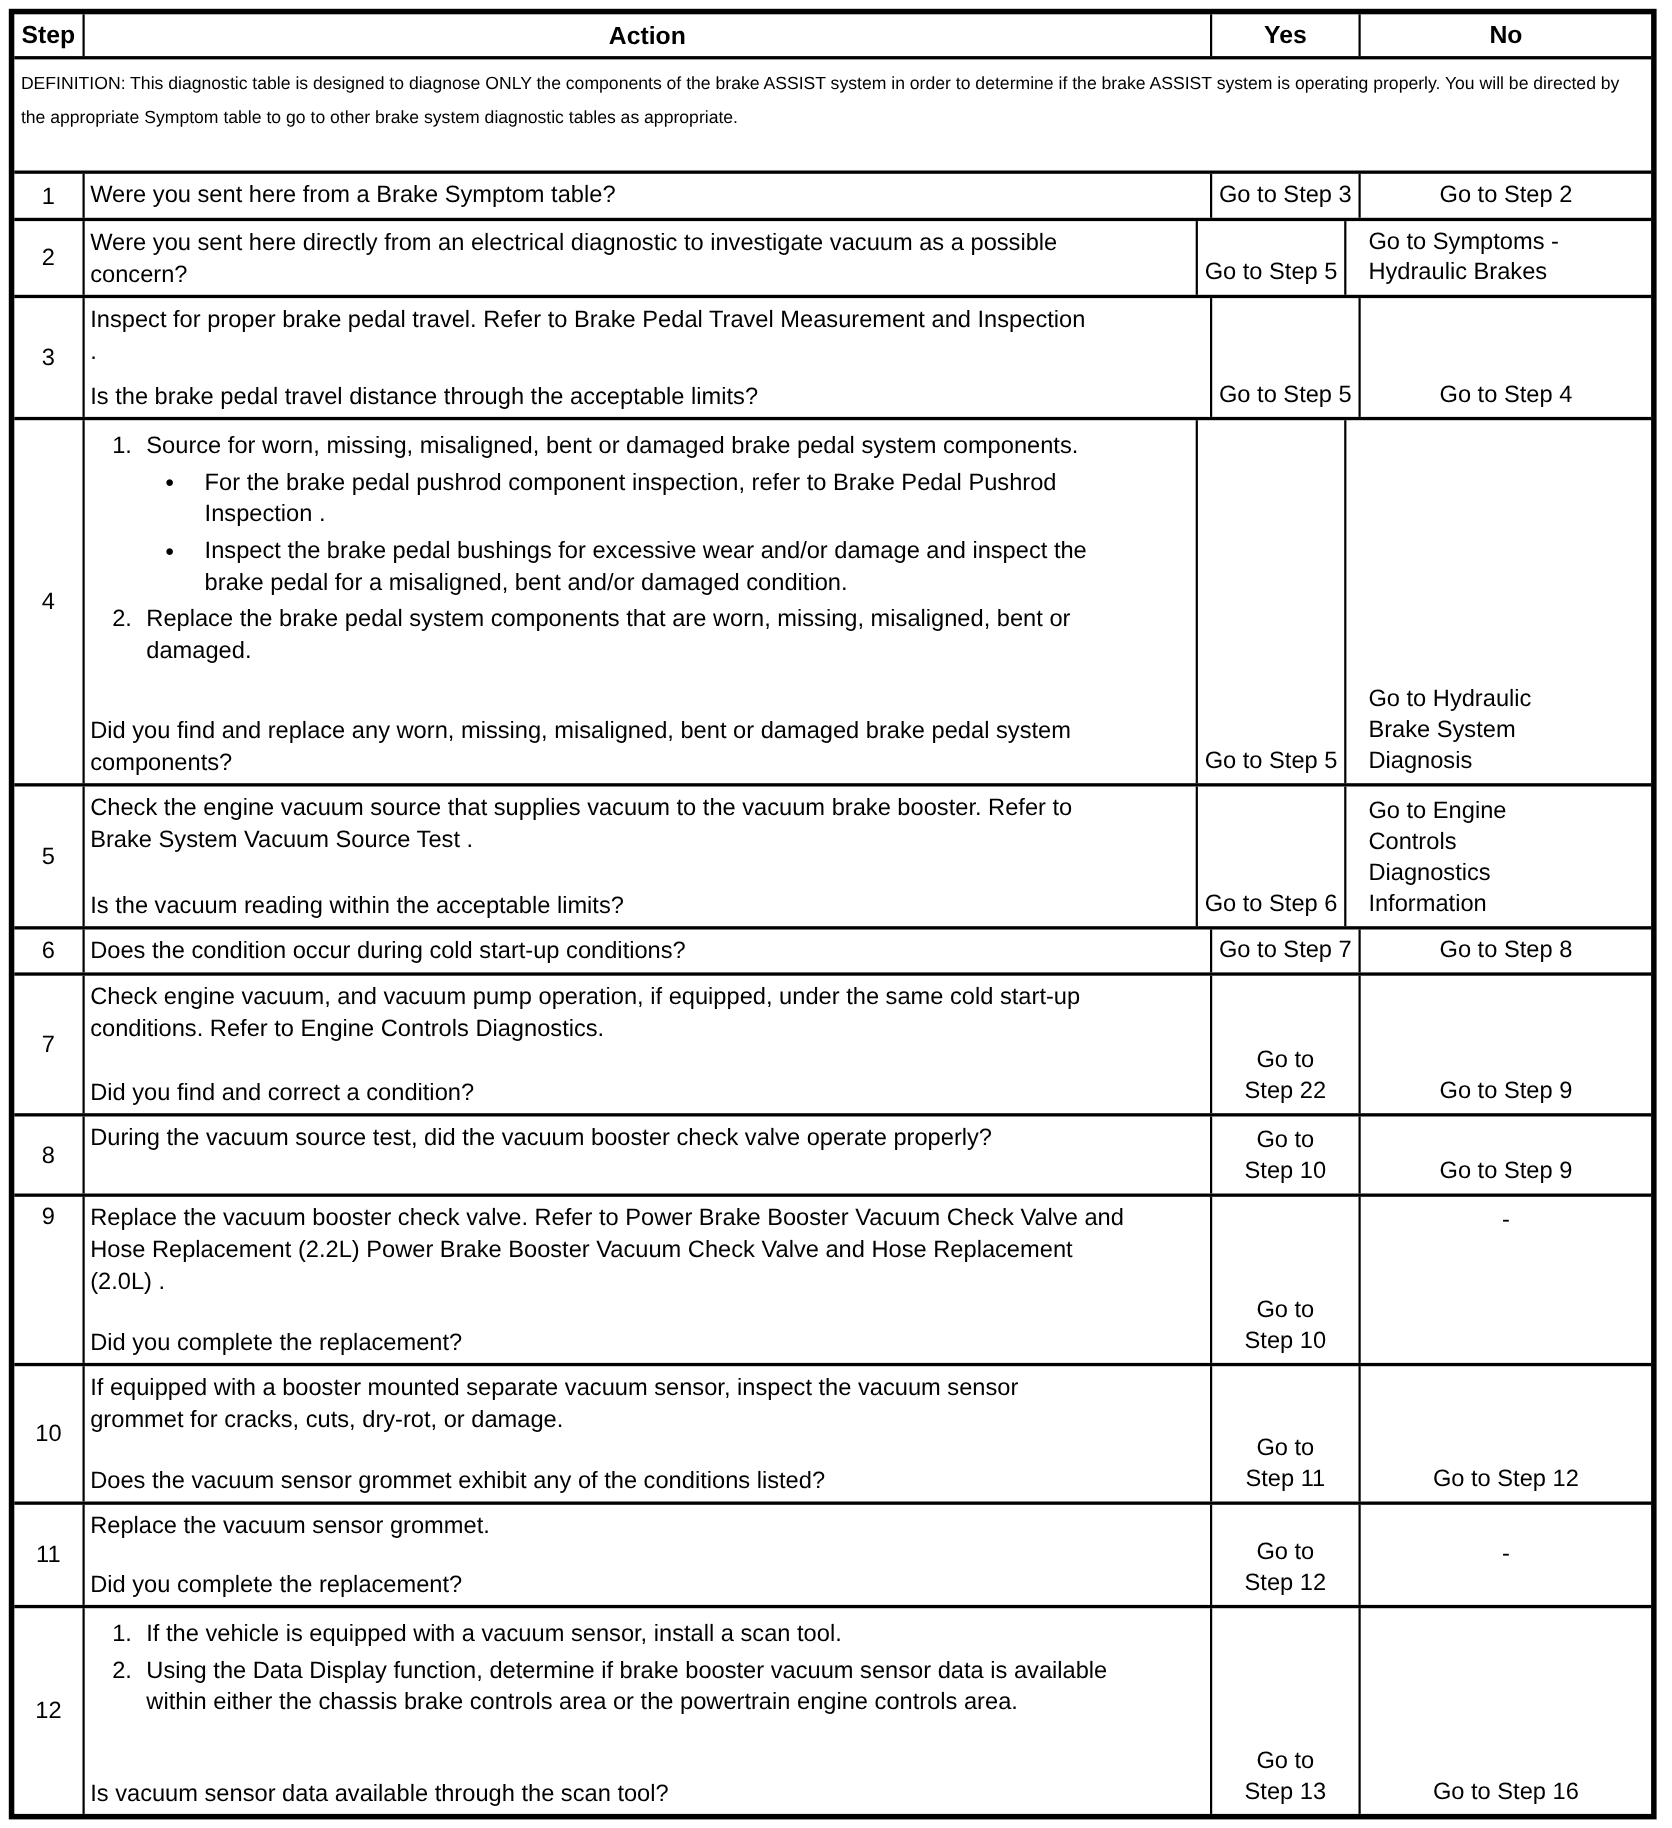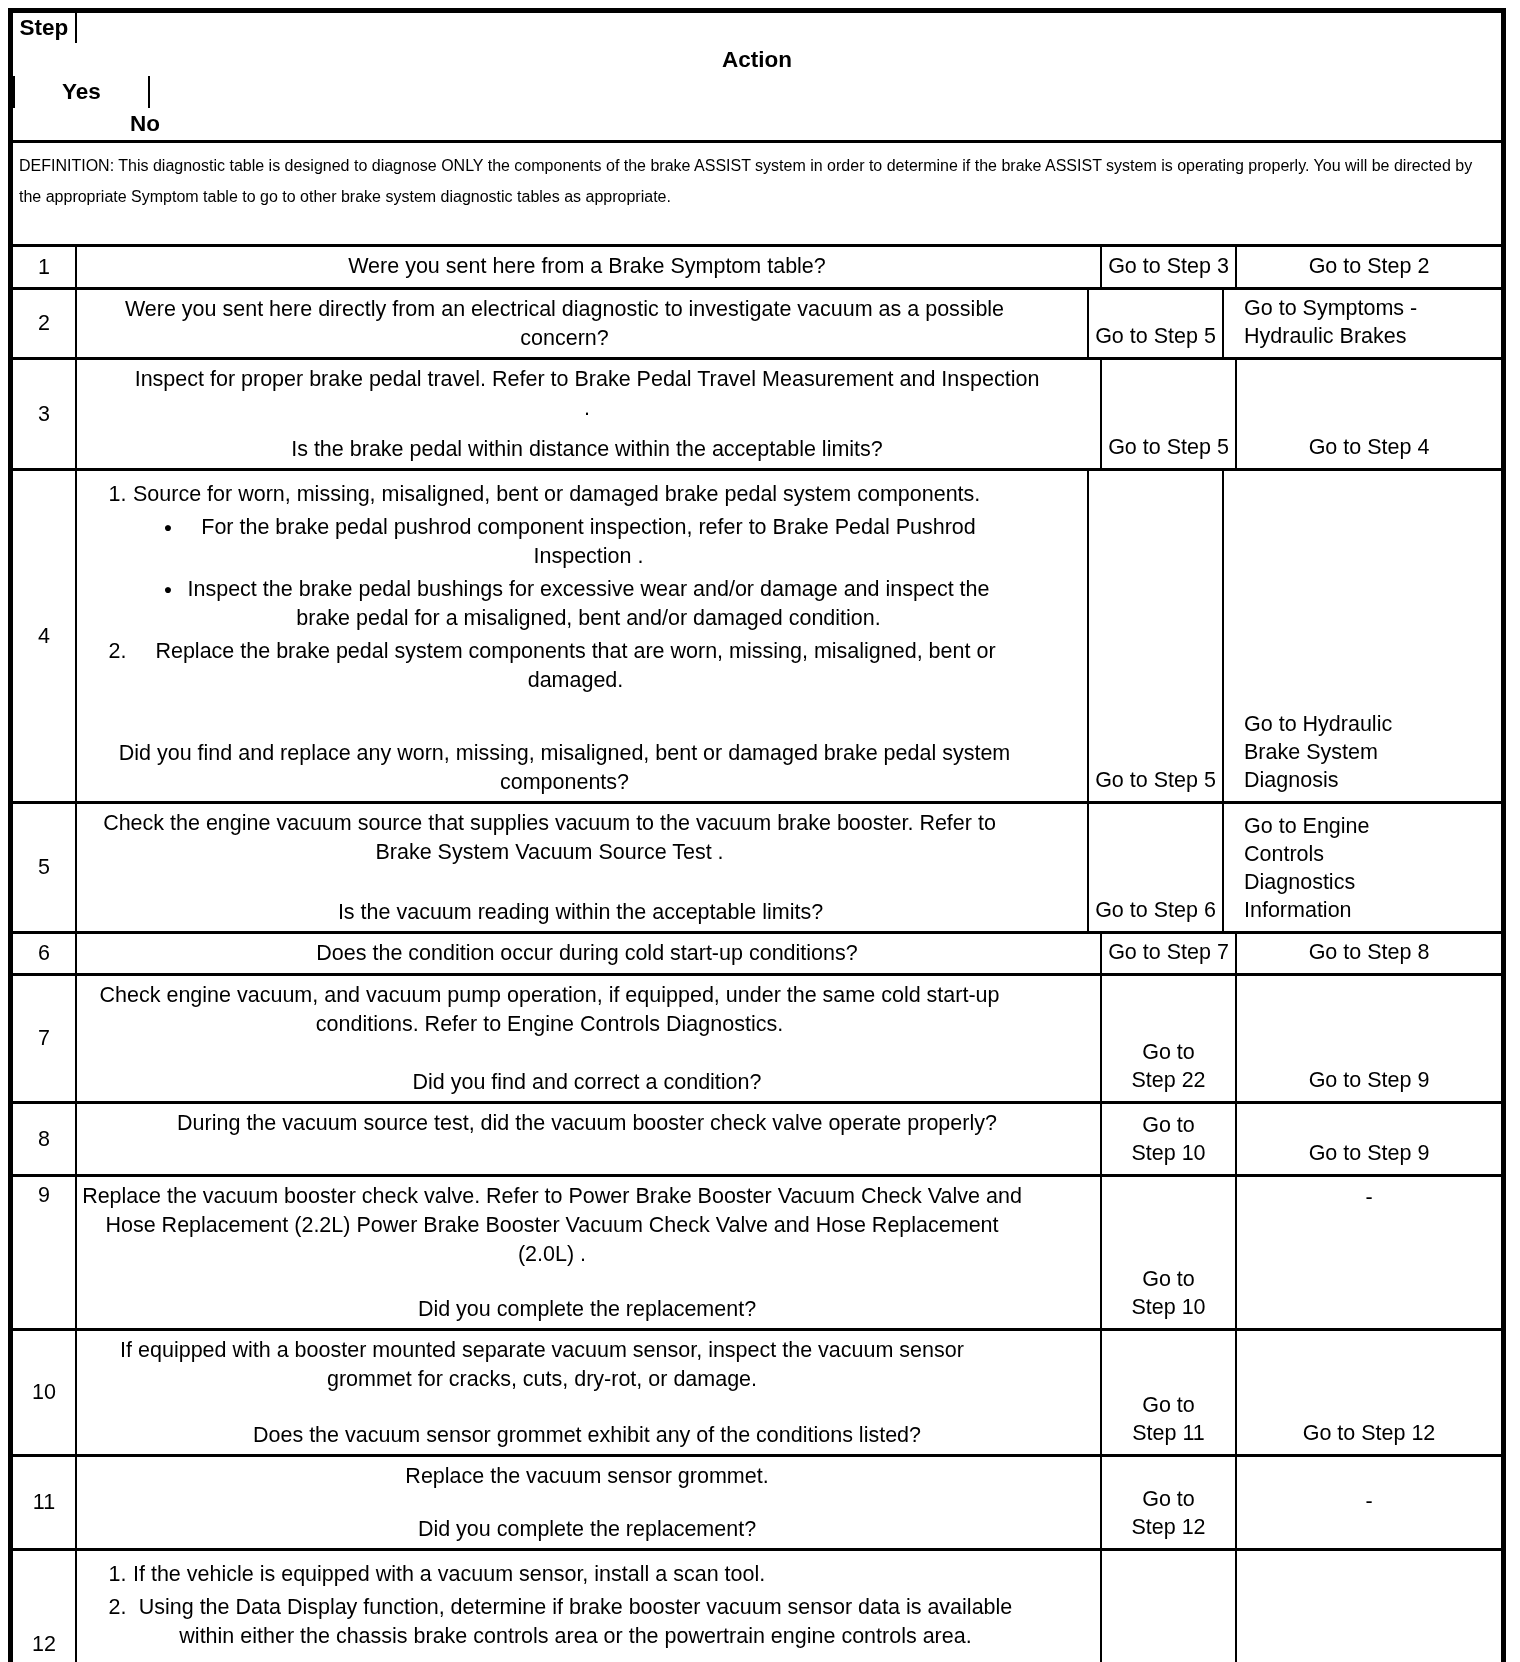--- a/index.html
+++ b/index.html
@@ -13,35 +13,35 @@
     margin:8px;
     width:1498px;
     border:5px solid #000;
     box-sizing:border-box;
   }
   .row {
     display:flex;
     align-items:stretch;
     border-top:3px solid #000;
   }
-  .row:first-child { border-top:none;flex-direction:column; }
+  .row:first-child { border-top:none; }
   .cell { box-sizing:border-box; }
   
   .c-step {
     width:64px; flex:none;
     border-right:2px solid #000;
     display:flex; align-items:center; justify-content:center;
     font-size:21.5px;
   }
   .c-action {
     flex:1 1 auto; min-width:0;
     display:flex; flex-direction:column;
     padding:5px 8px 4px 5px;
     font-size:21.5px; line-height:29px;
-    text-align:center;
+    text-align:left;
   }
   .c-yes {
     width:137px; flex:none;
     border-left:2px solid #000; border-right:2px solid #000;
     display:flex; flex-direction:column;
     justify-content:flex-end; align-items:center;
     text-align:center;
     font-size:21.5px; line-height:28px;
     padding:4px 2px 7px;
   }
@@ -131,21 +131,21 @@
       <div>Go to Symptoms -</div>
       <div>Hydraulic Brakes</div>
     </div>
   </div>
 
   <div class="row r3">
     <div class="cell c-step">3</div>
     <div class="cell c-action">
       <div class="p">Inspect for proper brake pedal travel. Refer to Brake Pedal Travel Measurement and Inspection</div>
       <div class="p">.</div>
-      <div class="q push">Is the brake pedal within distance within the acceptable limits?</div>
+      <div class="q push">Is the brake pedal travel distance through the acceptable limits?</div>
     </div>
     <div class="cell c-yes">
       <div>Go to Step 5</div>
     </div>
     <div class="cell c-no">
       <div>Go to Step 4</div>
     </div>
   </div>
 
   <div class="row r4">

